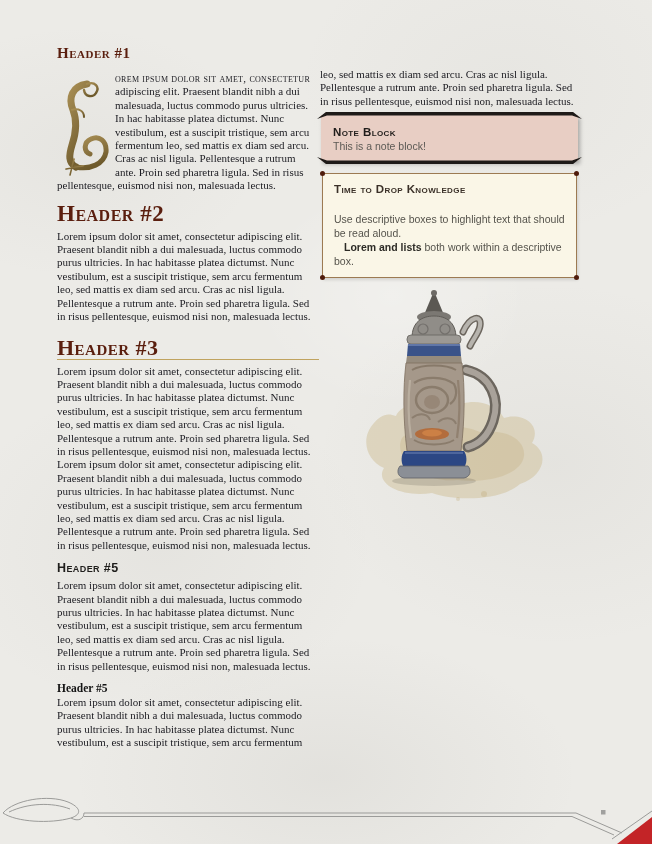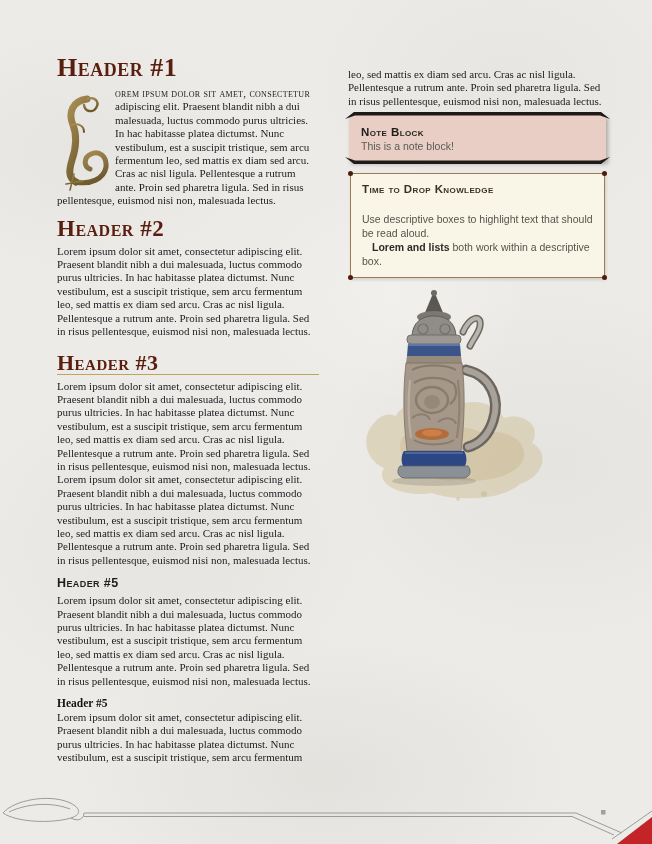--- a/index.html
+++ b/index.html
@@ -10,25 +10,25 @@
       radial-gradient(ellipse 300px 220px at 78% 10%, rgba(150,148,140,.06), transparent 70%),
       radial-gradient(ellipse 340px 260px at 85% 55%, rgba(140,138,130,.08), transparent 70%),
       radial-gradient(ellipse 300px 240px at 25% 65%, rgba(140,138,130,.07), transparent 70%),
       radial-gradient(ellipse 360px 200px at 50% 92%, rgba(130,128,120,.09), transparent 70%),
       radial-gradient(ellipse 200px 160px at 60% 35%, rgba(255,255,255,.25), transparent 70%),
       #ecebe7;
     font-family:"Liberation Serif", serif;
   }
   .col { position:absolute; color:#1c1c22; font-size:11px; line-height:13.4px; }
   .col-left  { left:57px; top:40px; width:262px; }
-  .col-right { left:348px; top:68px; width:259px; }
+  .col-right { left:320px; top:68px; width:259px; }
   p { margin:0; text-align:left; }
 
   h1.hb, h2.hb, h3.hb { font-family:"Liberation Serif", serif; font-variant:small-caps; font-weight:700; color:#5a1e0e; letter-spacing:.5px; }
-  h1.hb { font-size:26px; line-height:26px; margin:15px 0 6px; }
+  h1.hb { font-size:15px; line-height:26px; margin:0 0 6px; }
   h2.hb { font-size:23px; line-height:26px; margin:8px 0 3px; }
   h3.hb { font-size:22px; line-height:19px; margin:14px 0 5px; border-bottom:1.6px solid #c0a35f; padding-bottom:2px; }
   h4.hb { font-family:"Liberation Serif", serif; font-variant:small-caps; font-weight:700; color:#5a1e0e; font-size:13px; line-height:15px; margin:7px 0 2px; letter-spacing:.3px; }
   h5.hb { font-family:"Liberation Sans", sans-serif; font-variant:small-caps; font-weight:700; color:#1f1e1c; font-size:12.5px; line-height:15px; margin:9px 0 3px; letter-spacing:.4px; }
   h6.hb { font-family:"Liberation Serif", serif; font-weight:700; color:#141414; font-size:11.5px; line-height:13px; margin:9px 0 1px; }
 
   .sc { font-variant:small-caps; letter-spacing:.3px;margin-top:25px; }
   .dropcap-svg { float:left; width:52px; height:102px; margin:3px 6px 0 0; }
 
   

